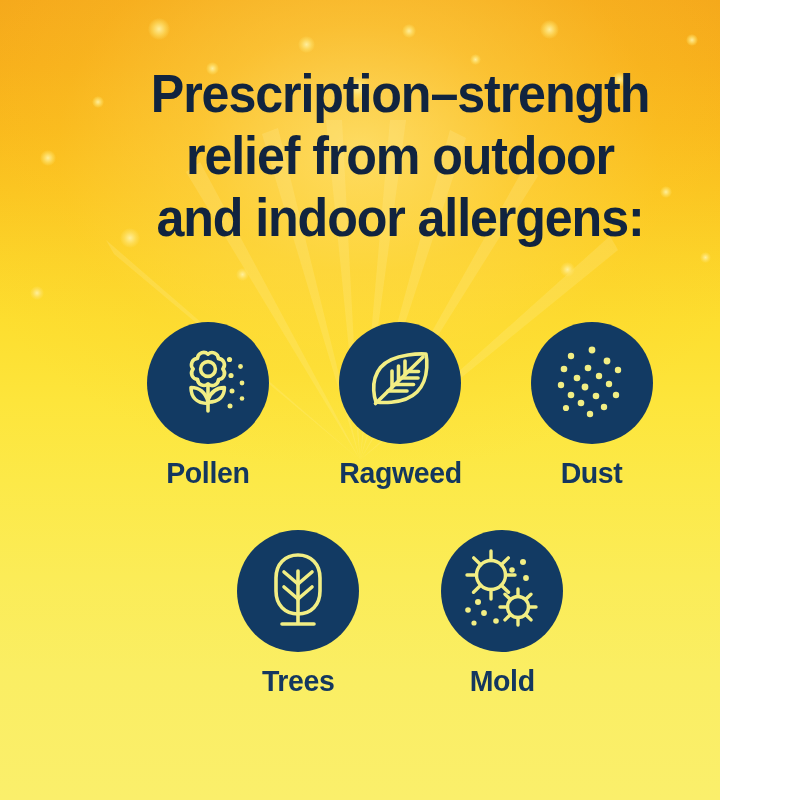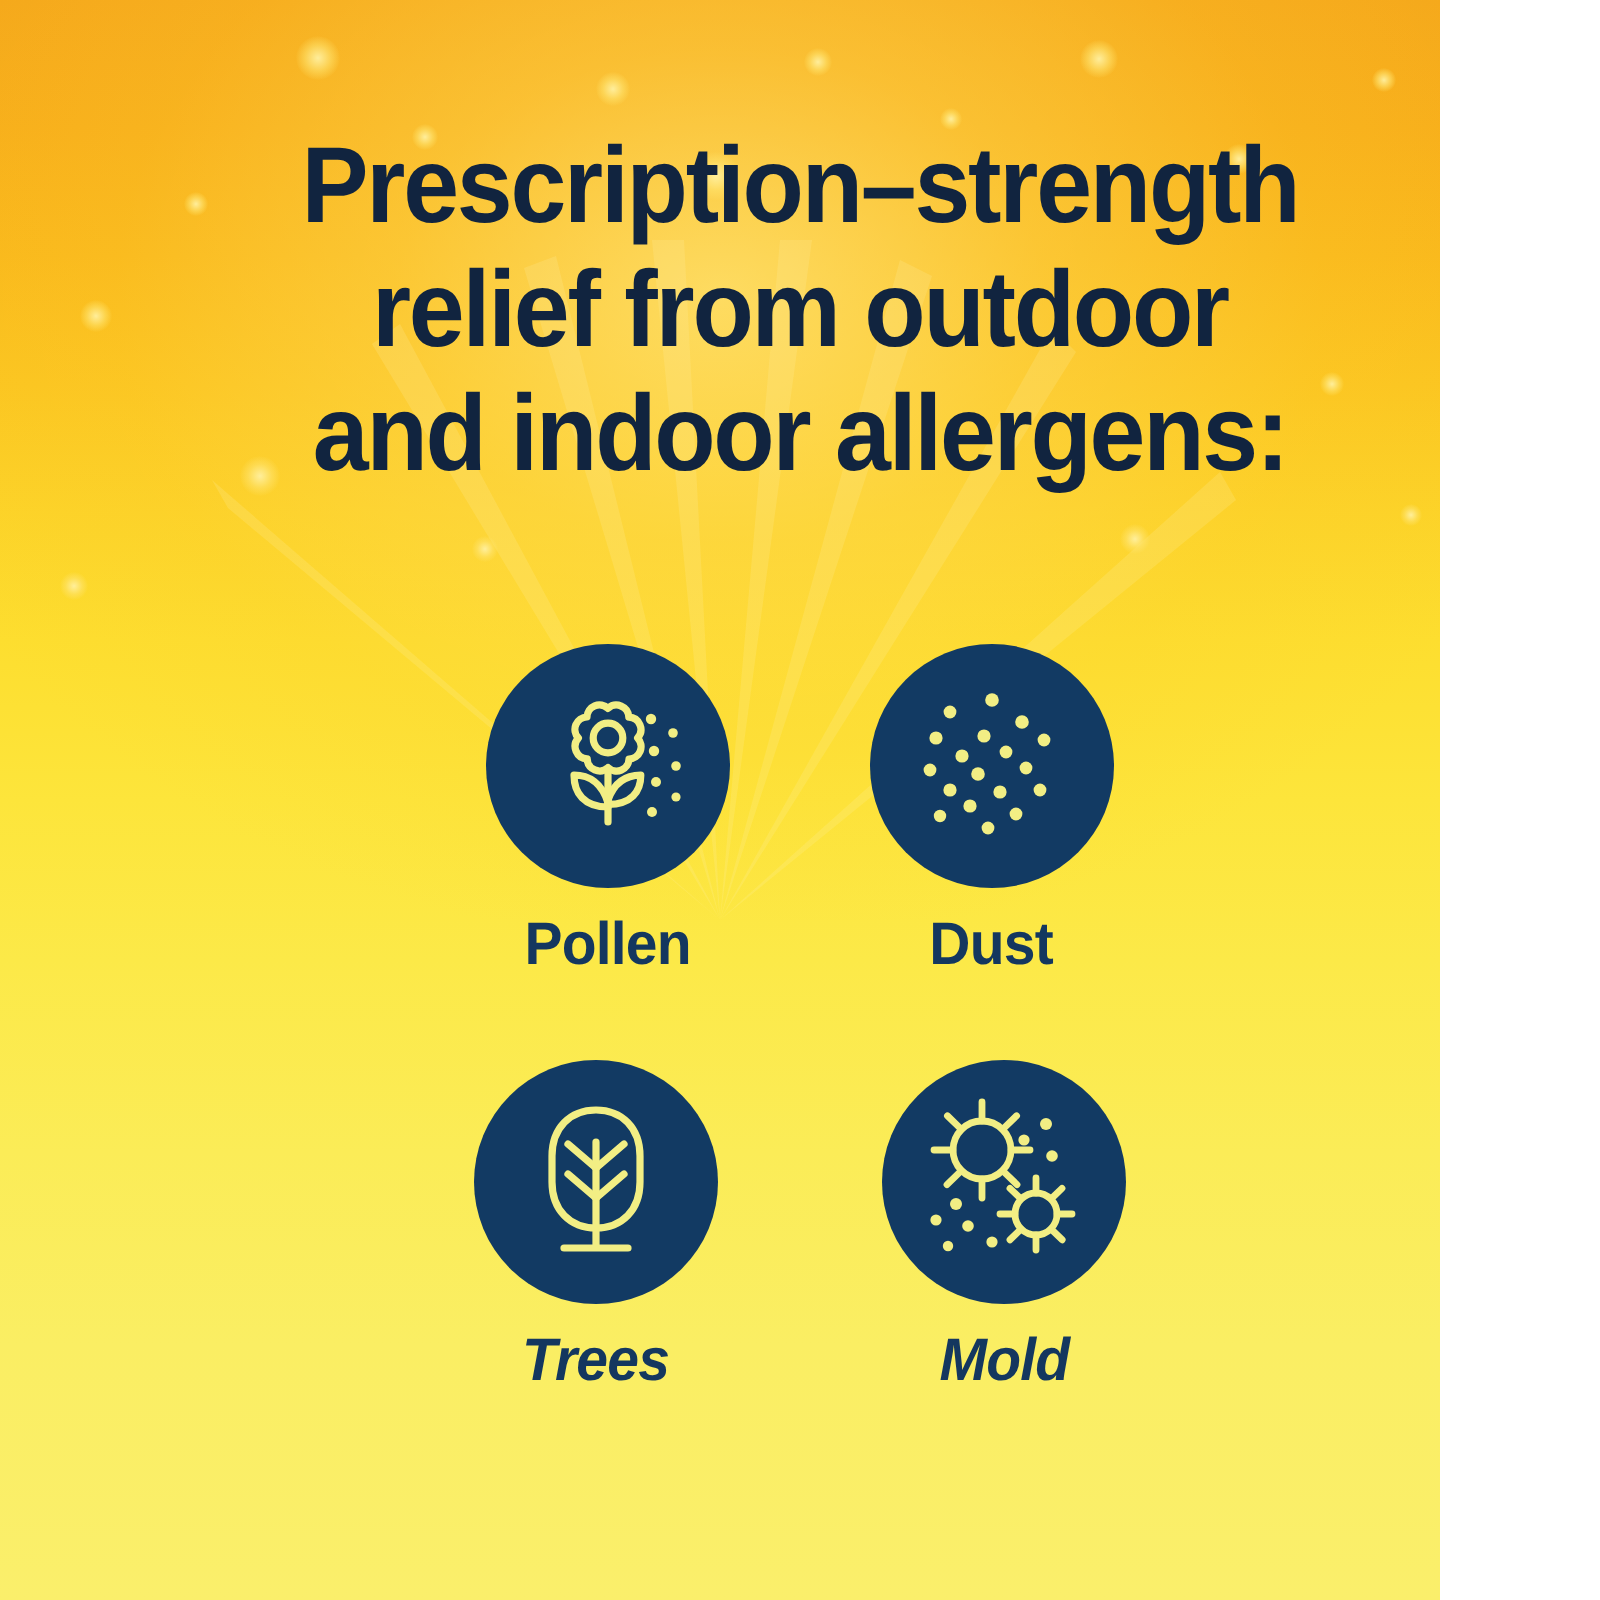--- a/index.html
+++ b/index.html
@@ -91,21 +91,21 @@
     top: 322px;
     width: 800px;
     z-index: 4;
   }
   .row {
     display: flex;
     justify-content: center;
     align-items: flex-start;
   }
   .row1 { gap: 70px; }
-  .row2 { gap: 82px; margin-top: 41px; font-style: italic; }
+  .row2 { gap: 82px; margin-top: 41px; }
 
   .item {
     width: 122px;
     display: flex;
     flex-direction: column;
     align-items: center;
   }
   .disc {
     width: 122px;
     height: 122px;
@@ -195,20 +195,38 @@
               <circle cx="79" cy="45" r="2.4"></circle>
               <circle cx="69" cy="53" r="2.5"></circle>
               <circle cx="79" cy="60.5" r="2.3"></circle>
               <circle cx="67" cy="68" r="2.5"></circle>
             </g>
           </svg>
         </div>
         <div class="caption">Pollen</div>
       </div>
 
+      <div class="item">
+        <div class="disc">
+          <svg width="86" height="86" viewBox="0 0 86 86">
+            <g fill="none" stroke="#F2EE84" stroke-width="3.6" stroke-linecap="round" stroke-linejoin="round">
+              <path d="M69 14C69 14 36 12 23.5 27.5 11.5 42.5 19 62 19 62S46 66 60 52 69 14 69 14z"></path>
+              <path d="M18.5 63.5L66 17"></path>
+              <path d="M31 51h19"></path>
+              <path d="M37.5 44.5h19"></path>
+              <path d="M44 38h17"></path>
+              <path d="M50.5 31.5h11"></path>
+              <path d="M35 47.5V31"></path>
+              <path d="M41.5 41V26"></path>
+              <path d="M48 34.5V21"></path>
+            </g>
+          </svg>
+        </div>
+        <div class="caption">Ragweed</div>
+      </div>
 
       <div class="item">
         <div class="disc">
           <svg width="96" height="96" viewBox="0 0 96 96">
             <g fill="#F2EE84">
               <circle cx="48" cy="15" r="3.4"></circle>
               <circle cx="27" cy="21" r="3.2"></circle>
               <circle cx="63" cy="26" r="3.4"></circle>
               <circle cx="20" cy="34" r="3.3"></circle>
               <circle cx="44" cy="33" r="3.3"></circle>

